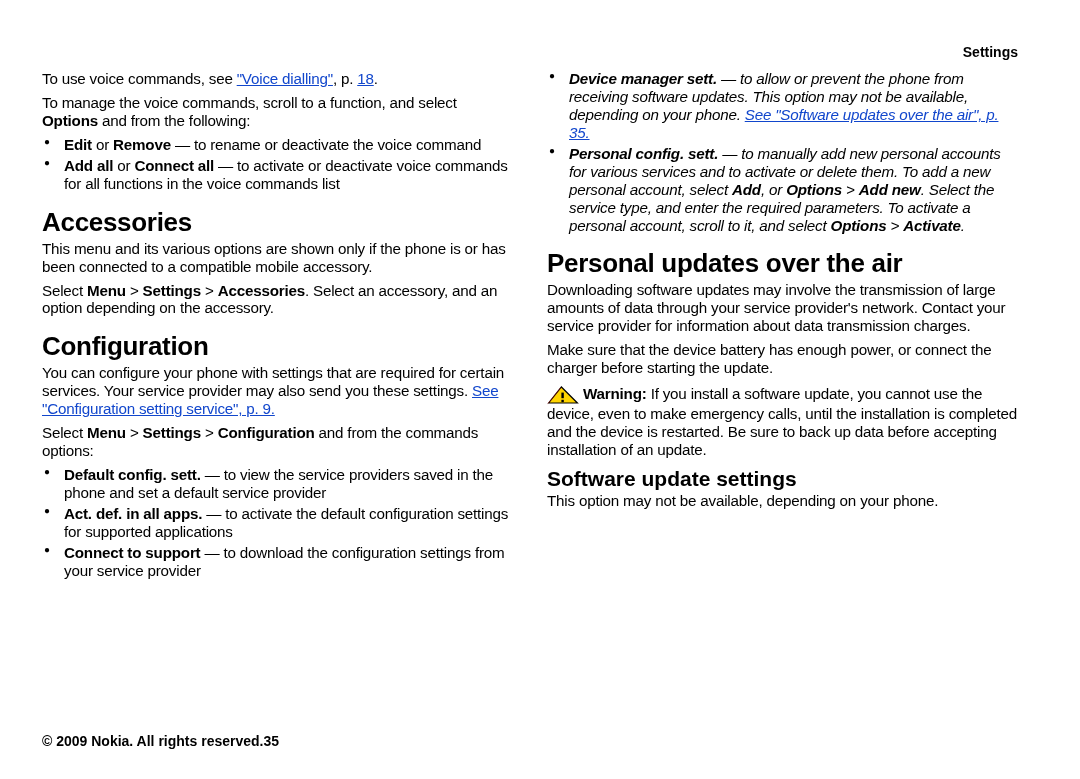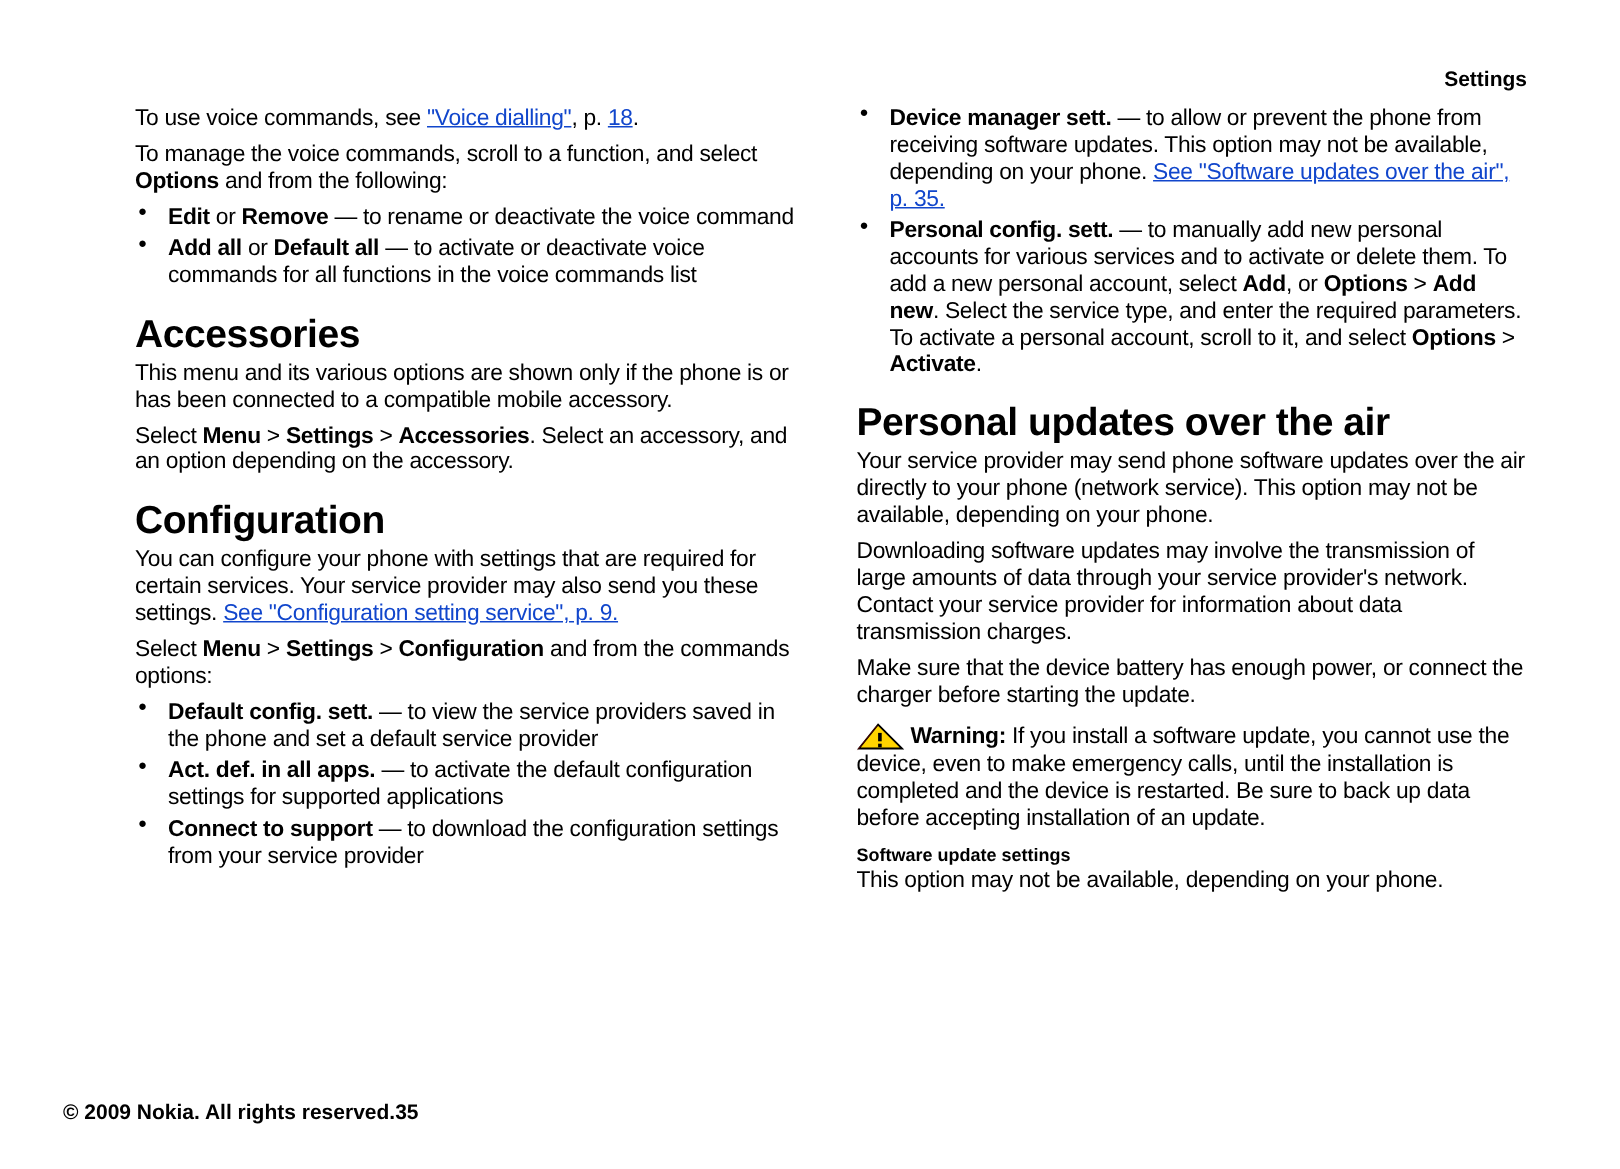--- a/index.html
+++ b/index.html
@@ -1,23 +1,23 @@
 <!DOCTYPE html>
 <html><head>
 <meta charset="utf-8">
 <style>
   * { margin: 0; padding: 0; box-sizing: border-box; }
   html, body { width: 1080px; height: 779px; background: #fff; font-family: Arial, Helvetica, sans-serif; color: #000; }
   .page { position: relative; width: 1060px; height: 779px; padding: 44px 42px 30px 42px; }
   .header-right { position: absolute; top: 44px; right: 42px; font-weight: bold; font-size: 14px; }
-  .columns { display: flex; gap: 34px; margin-top: 26px; height: 648px; margin-left: 48px; }
+  .columns { display: flex; gap: 34px; margin-top: 26px; height: 648px; }
   .col { flex: 1 1 0; min-width: 0; }
   p { font-size: 15.2px; line-height: 1.18; margin-bottom: 6px; letter-spacing: -0.2px; }
   h2 { font-size: 26px; font-weight: bold; margin-top: 14px; margin-bottom: 2px; letter-spacing: -0.3px; }
-  h3 { font-size: 12px; font-weight: bold; margin-top: 8px; margin-bottom: 1px; }
+  h3 { font-size: 21px; font-weight: bold; margin-top: 8px; margin-bottom: 1px; }
   ul { list-style: none; margin: 3px 0 6px 0; }
   li { position: relative; padding-left: 22px; font-size: 15.2px; line-height: 1.18; margin-bottom: 3px; letter-spacing: -0.2px; }
   li::before { content: "●"; position: absolute; left: 2px; top: 0; font-size: 10px; }
   b { font-weight: bold; }
   .link { color: #1146cc; text-decoration: underline; }
   .footer { position: absolute; bottom: 30px; left: 42px; right: 42px; display: flex; font-weight: bold; font-size: 14px; }
   .warning-icon { display: inline-block; position: relative; width: 32px; height: 20px; vertical-align: middle; margin-right: 4px; }
   .warning-icon svg { width: 32px; height: 20px; }
   .warning-para { font-size: 15.2px; line-height: 1.18; margin-top: 8px; letter-spacing: -0.2px; }
 </style>
@@ -34,21 +34,21 @@
         <span>To use voice commands, see </span><span class="link">"Voice dialling"</span><span>, p. </span><span class="link">18</span><span>.</span>
       </p>
       <p>
         <span>To manage the voice commands, scroll to a function, and select </span><b>Options</b><span> and from the following:</span>
       </p>
       <ul>
         <li>
           <b>Edit</b><span> or </span><b>Remove</b><span> — to rename or deactivate the voice command</span>
         </li>
         <li>
-          <b>Add all</b><span> or </span><b>Default all</b><span> — to activate or deactivate voice commands for all functions in the voice commands list</span>
+          <b>Add all</b><span> or </span><b>Connect all</b><span> — to activate or deactivate voice commands for all functions in the voice commands list</span>
         </li>
       </ul>
 
       <h2>Accessories</h2>
       <p>This menu and its various options are shown only if the phone is or has been connected to a compatible mobile accessory.</p>
       <p>
         <span>Select </span><b>Menu</b><span> &gt; </span><b>Settings</b><span> &gt; </span><b>Accessories</b><span>. Select an accessory, and an option depending on the accessory.</span>
       </p>
 
       <h2>Configuration</h2>
@@ -59,31 +59,30 @@
         <span>Select </span><b>Menu</b><span> &gt; </span><b>Settings</b><span> &gt; </span><b>Configuration</b><span> and from the commands options:</span>
       </p>
       <ul>
         <li><b>Default config. sett.</b><span>  — to view the service providers saved in the phone and set a default service provider</span></li>
         <li><b>Act. def. in all apps.</b><span>  — to activate the default configuration settings for supported applications</span></li>
         <li><b>Connect to support</b><span>  — to download the configuration settings from your service provider</span></li>
       </ul>
     </div>
 
     <div class="col">
-      <ul style="margin-top:0;">
+      <ul style="margin-top:0;font-style:italic;">
         <li>
           <b>Device manager sett.</b><span>  — to allow or prevent the phone from receiving software updates. This option may not be available, depending on your phone. </span><span class="link">See "Software updates over the air", p. 35.</span>
         </li>
         <li>
           <b>Personal config. sett.</b><span>  — to manually add new personal accounts for various services and to activate or delete them. To add a new personal account, select </span><b>Add</b><span>, or </span><b>Options</b><span> &gt; </span><b>Add new</b><span>. Select the service type, and enter the required parameters. To activate a personal account, scroll to it, and select </span><b>Options</b><span> &gt; </span><b>Activate</b><span>.</span>
         </li>
       </ul>
 
       <h2>Personal updates over the air</h2>
-      <p>Your service provider may send phone software updates over the air directly to your phone (network service). This option may not be available, depending on your phone.</p>
       <p>Downloading software updates may involve the transmission of large amounts of data through your service provider's network. Contact your service provider for information about data transmission charges.</p>
       <p>Make sure that the device battery has enough power, or connect the charger before starting the update.</p>
 
       <p class="warning-para">
         <span class="warning-icon">
           <svg viewBox="0 0 40 24">
             <polygon points="2,22 18,2 38,22" fill="#ffd400" stroke="#000" stroke-width="1.5"></polygon>
             <polygon points="0,24 16,4 18,2 2,22" fill="#d00000"></polygon>
             <rect x="18" y="9" width="3" height="7" fill="#000"></rect>
             <rect x="18" y="18" width="3" height="3" fill="#000"></rect>

